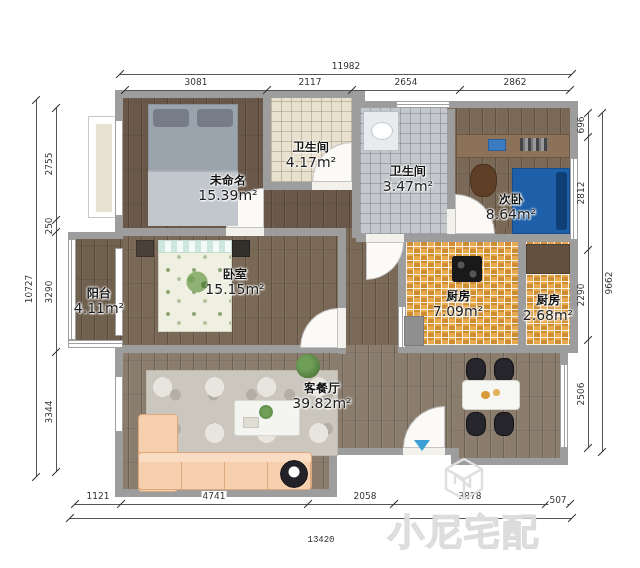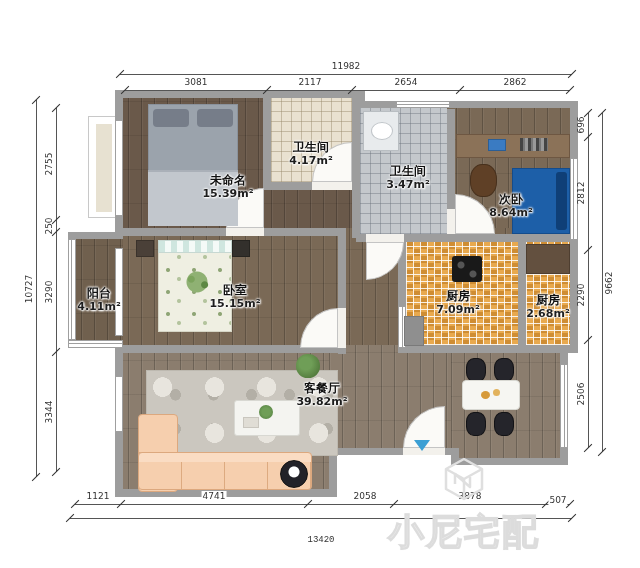--- a/index.html
+++ b/index.html
@@ -39,21 +39,21 @@
 
   .win{position:absolute;z-index:6;background:#fff;border:1px solid #9f9f9f;box-sizing:border-box;}
   .win.v{background-image:linear-gradient(90deg, transparent calc(50% - .5px), #9f9f9f calc(50% - .5px), #9f9f9f calc(50% + .5px), transparent calc(50% + .5px));}
   .win.h{background-image:linear-gradient(0deg, transparent calc(50% - .5px), #9f9f9f calc(50% - .5px), #9f9f9f calc(50% + .5px), transparent calc(50% + .5px));}
 
   .furn{position:absolute;z-index:9;box-sizing:border-box;}
 
   .room-label{position:absolute;z-index:30;transform:translate(-50%,0);text-align:center;line-height:1.2;}
   .rname{font-size:12px;font-weight:bold;color:#101010;white-space:nowrap;
     text-shadow:0 0 2px #fff,0 0 2px #fff,0 0 3px #fff,1px 1px 2px #fff;}
-  .rarea{font-size:11px;font-weight:bold;color:#1d1d1d;white-space:nowrap;
+  .rarea{font-size:14px;font-weight:normal;color:#1d1d1d;white-space:nowrap;
     text-shadow:0 0 2px #fff,0 0 2px #fff,0 0 3px #fff,1px 1px 2px #fff;}
 
   .dim-line{position:absolute;z-index:20;background:var(--dim-line,#555);}
   .tick{position:absolute;z-index:21;width:11px;height:1px;background:#333;transform:translate(-50%,-50%) rotate(-45deg);}
   .dim-num{position:absolute;z-index:22;font-size:9px;color:#333;transform:translate(-50%,-50%);white-space:nowrap;background:#fff;padding:0 1px;}
   .dim-num.v{transform:translate(-50%,-50%) rotate(-90deg);background:transparent;}
 
   .watermark{position:absolute;z-index:40;display:flex;align-items:center;gap:6px;}
   .wm-text{font-size:36px;font-weight:bold;letter-spacing:2px;color:rgba(255,255,255,.5);
     -webkit-text-stroke:1.2px #dcdcdc;text-shadow:0 0 1px rgba(190,190,190,.55);white-space:nowrap;}
@@ -206,21 +206,21 @@
     <div class="rarea">7.09m²</div>
   </div>
   <div class="room-label" style="left:548px;top:293px;">
     <div class="rname">厨房</div>
     <div class="rarea">2.68m²</div>
   </div>
   <div class="room-label" style="left:99px;top:286px;">
     <div class="rname">阳台</div>
     <div class="rarea">4.11m²</div>
   </div>
-  <div class="room-label" style="left:235px;top:283px;">
+  <div class="room-label" style="left:235px;top:267px;">
     <div class="rname">卧室</div>
     <div class="rarea">15.15m²</div>
   </div>
   <div class="room-label" style="left:322px;top:381px;">
     <div class="rname">客餐厅</div>
     <div class="rarea">39.82m²</div>
   </div>
 
   <div class="dim-line" style="left:120px;top:74px;width:452px;height:1px;"></div>
   <div class="dim-line" style="left:125px;top:90px;width:445px;height:1px;"></div>

